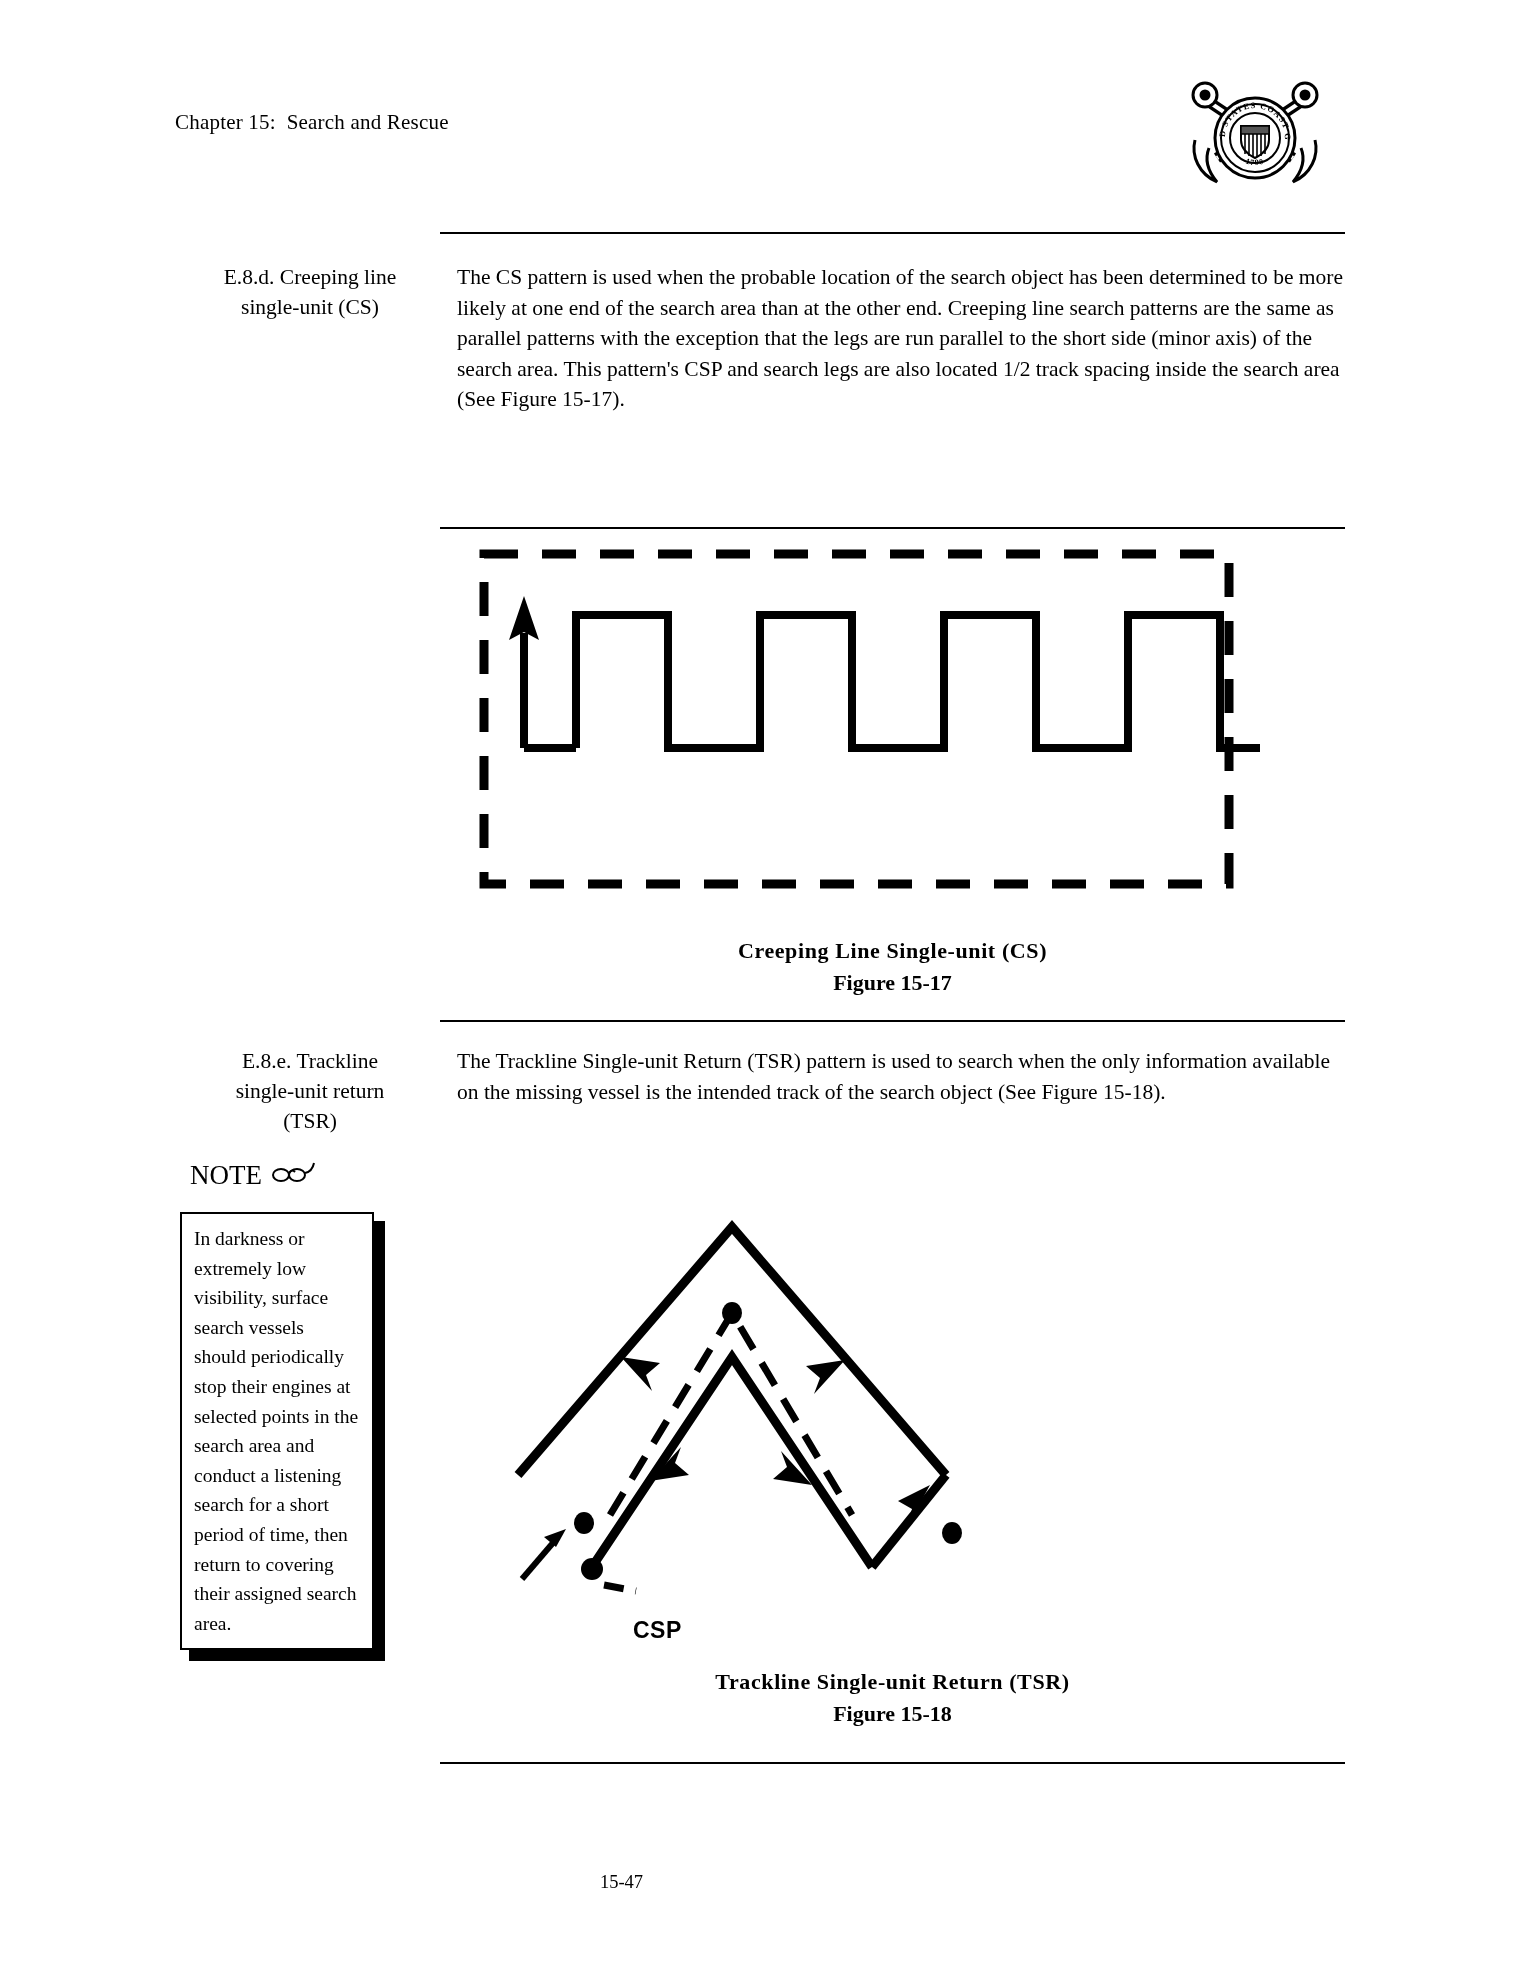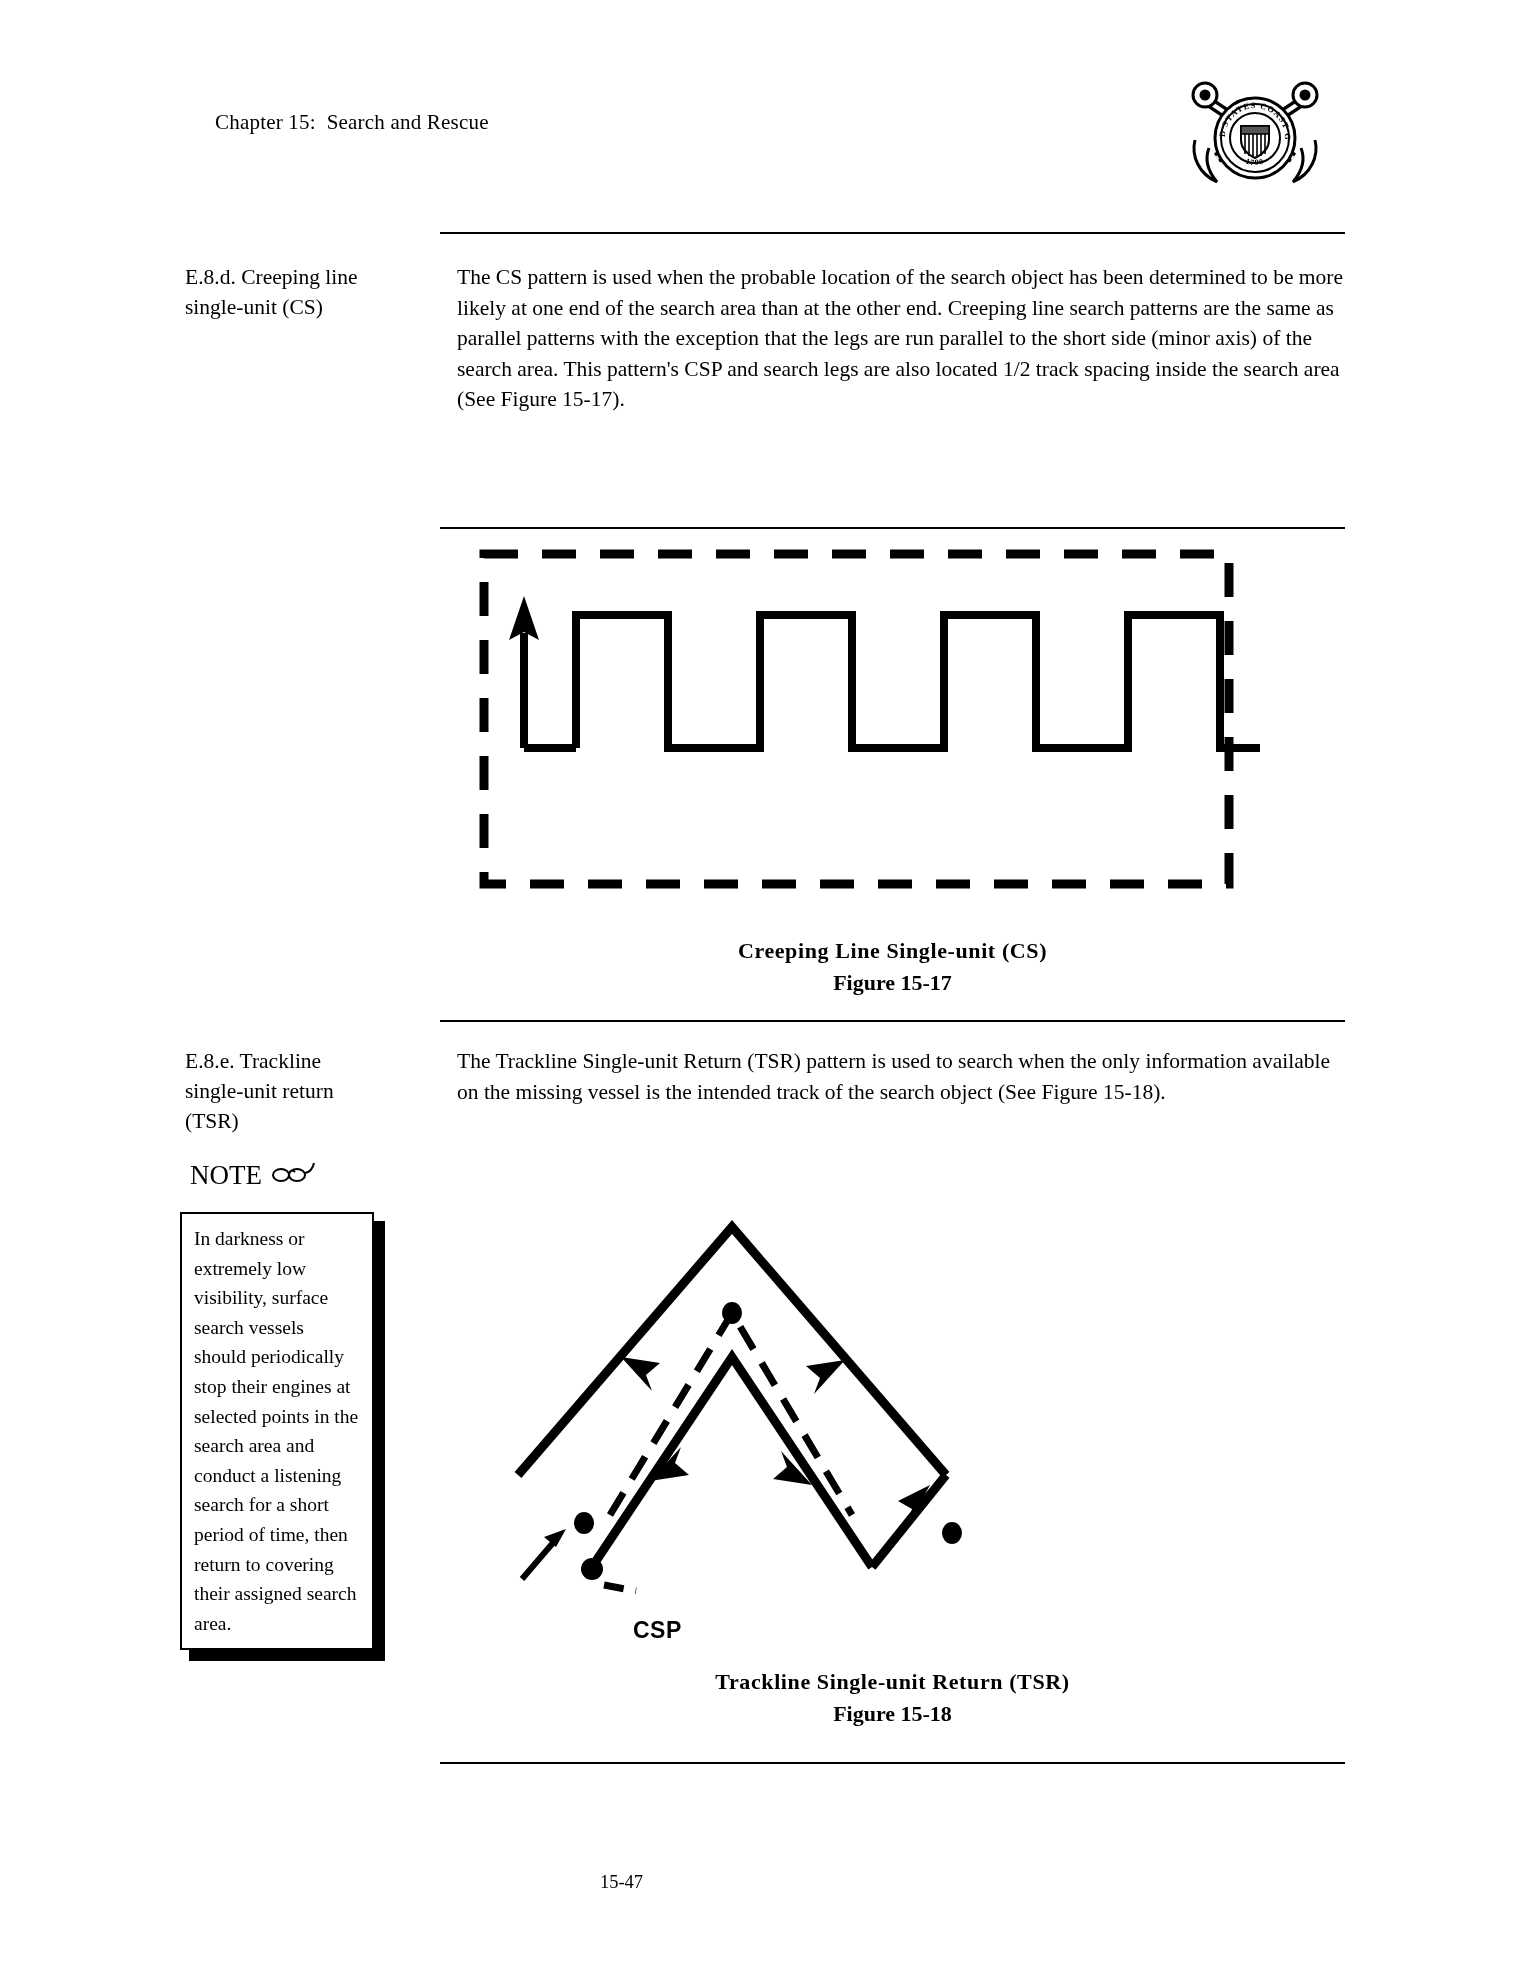--- a/index.html
+++ b/index.html
@@ -20,21 +20,20 @@
   }
 
   
   .header {
     position: absolute;
     top: 110px;
     left: 175px;
     font-size: 21px;
     letter-spacing: 0.2px;
     white-space: pre;
-    margin-left: 40px;
   }
   .seal {
     position: absolute;
     top: 62px;
     left: 1185px;
     width: 140px;
     height: 130px;
   }
 
   
@@ -50,20 +49,21 @@
   #rule-3 { top: 1020px; }
   #rule-4 { top: 1762px; }
 
   
   .left-label {
     position: absolute;
     left: 185px;
     width: 250px;
     font-size: 21.5px;
     line-height: 30px;
+    text-align: center;
   }
   #label-csd { top: 262px; }
   #label-tsr { top: 1046px; }
 
   
   .body-text {
     position: absolute;
     left: 457px;
     width: 890px;
     font-size: 21.5px;

